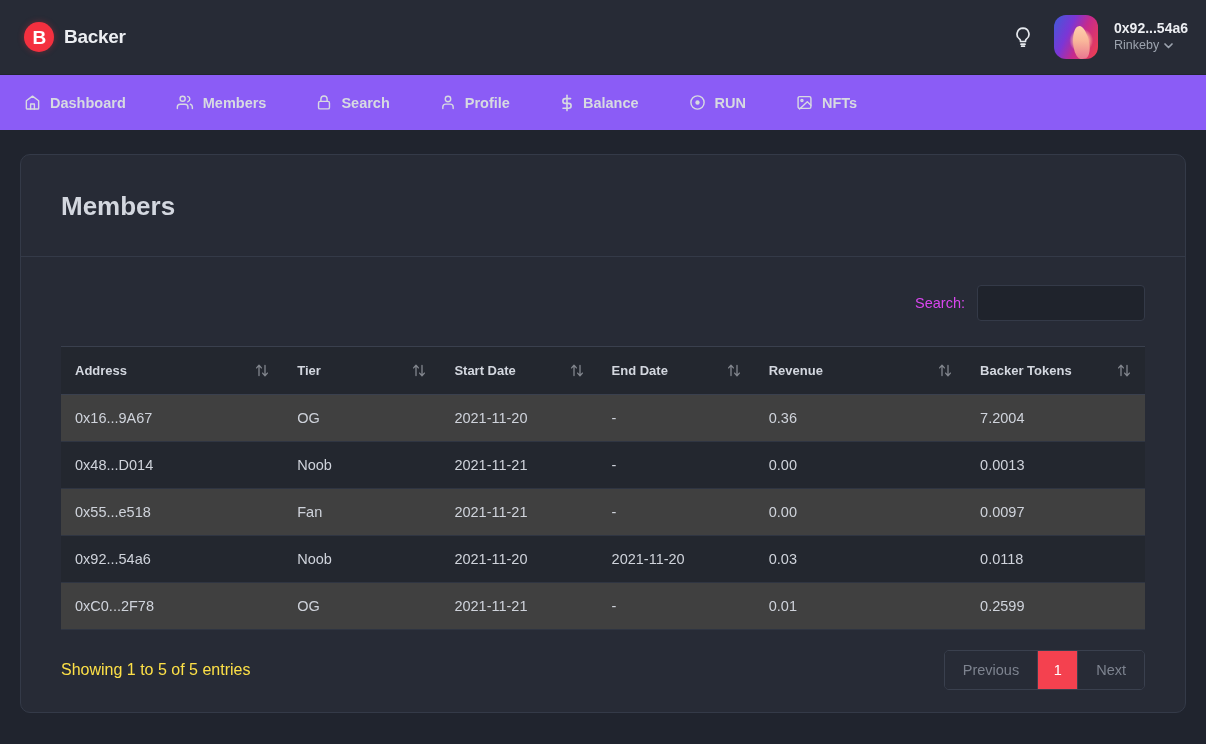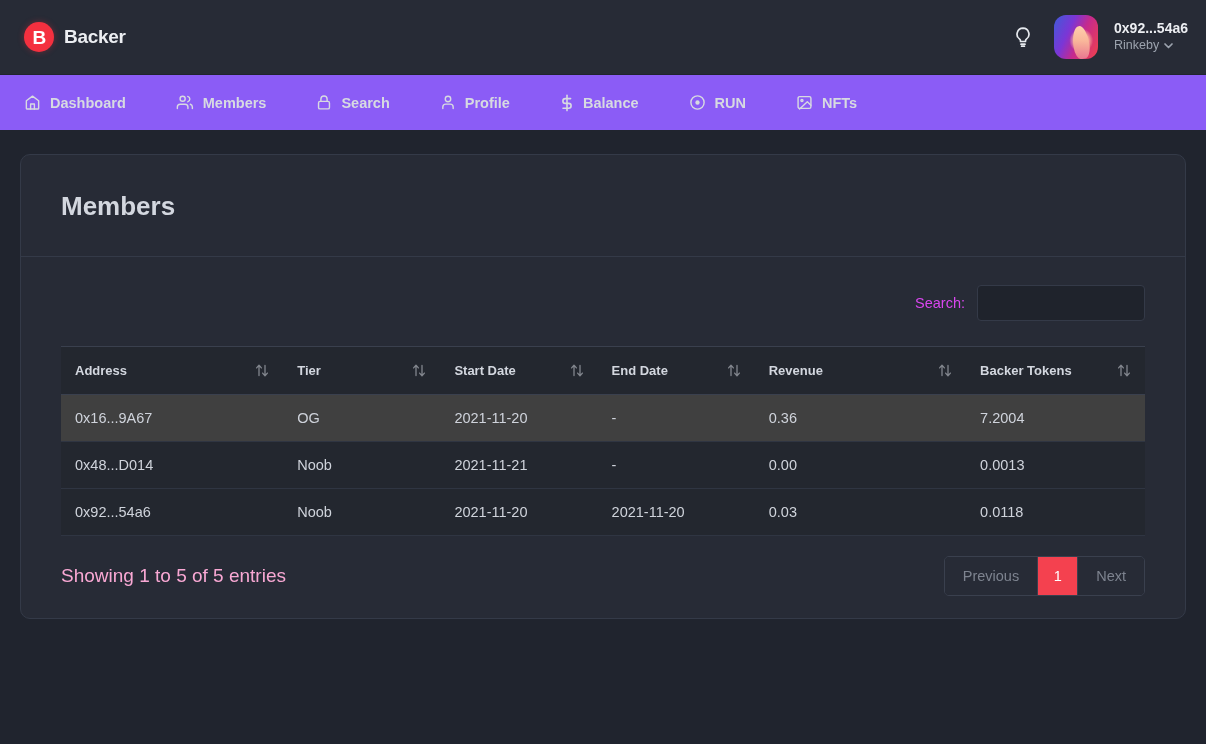--- a/index.html
+++ b/index.html
@@ -212,22 +212,22 @@
   .col-tok     { width: 16.5%; }
 
   
   .table-footer {
     display: flex;
     align-items: center;
     justify-content: space-between;
     padding-top: 20px;
   }
   .entries-info {
-    font-size: 19px;
-    color: #f9a8d4;
+    font-size: 16px;
+    color: #fde047;
   }
   .pagination {
     display: flex;
     border: 1px solid #3a404e;
     border-radius: 5px;
     overflow: hidden;
   }
   .page-btn {
     padding: 0 18px;
     height: 38px;
@@ -447,27 +447,43 @@
             <td>7.2004</td>
           </tr>
           <tr class="even">
             <td>0x48...D014</td>
             <td>Noob</td>
             <td>2021-11-21</td>
             <td>-</td>
             <td>0.00</td>
             <td>0.0013</td>
           </tr>
+          <tr class="odd">
+            <td>0x55...e518</td>
+            <td>Fan</td>
+            <td>2021-11-21</td>
+            <td>-</td>
+            <td>0.00</td>
+            <td>0.0097</td>
+          </tr>
           <tr class="even">
             <td>0x92...54a6</td>
             <td>Noob</td>
             <td>2021-11-20</td>
             <td>2021-11-20</td>
             <td>0.03</td>
             <td>0.0118</td>
+          </tr>
+          <tr class="odd">
+            <td>0xC0...2F78</td>
+            <td>OG</td>
+            <td>2021-11-21</td>
+            <td>-</td>
+            <td>0.01</td>
+            <td>0.2599</td>
           </tr>
         </tbody>
       </table>
 
       <div class="table-footer">
         <div class="entries-info">Showing 1 to 5 of 5 entries</div>
         <div class="pagination">
           <div class="page-btn">Previous</div>
           <div class="page-btn page-num">1</div>
           <div class="page-btn">Next</div>

